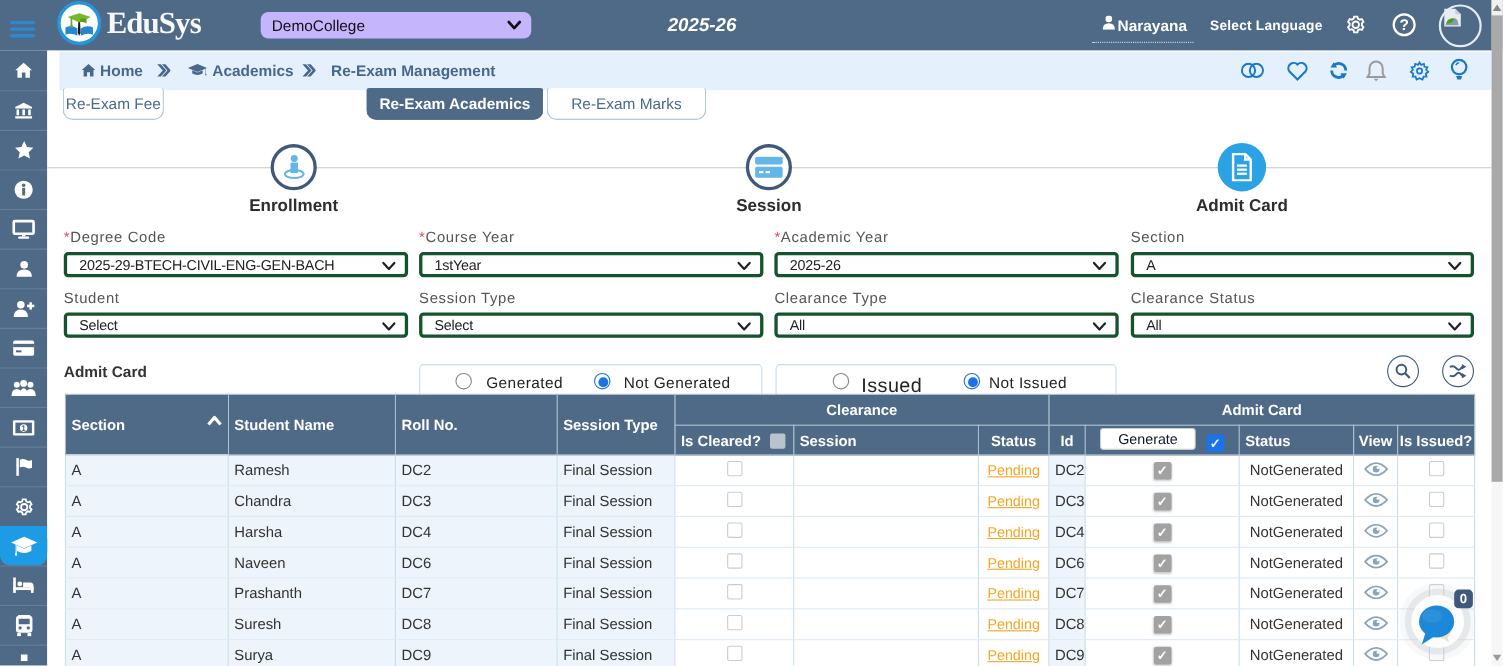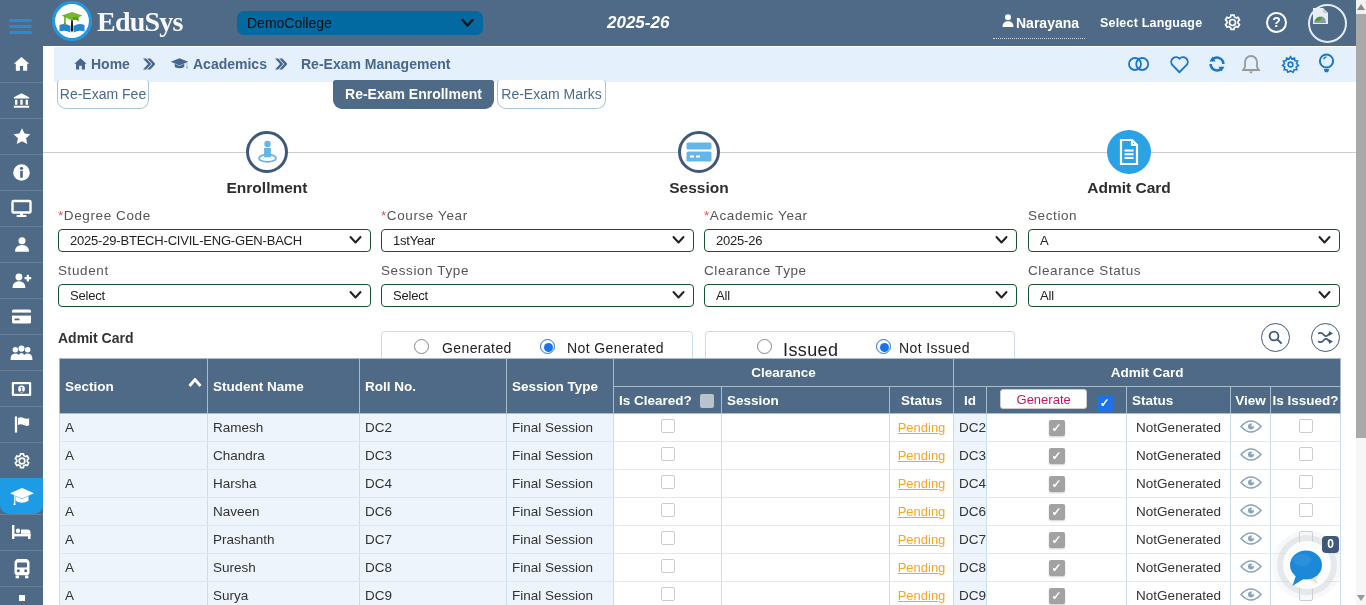--- a/index.html
+++ b/index.html
@@ -9,21 +9,21 @@
 #sidebar { position:absolute; left:0; top:46px; width:43px; height:559px; background:#4e6a87; }
 .sideitem { position:absolute; left:0; width:43px; height:36px; border-top:1px solid rgba(255,255,255,0.14); display:flex; align-items:center; justify-content:center; }
 #content { position:absolute; left:43px; top:46px; width:1312px; height:559px; background:#fff; }
 #crumb { position:absolute; left:11px; top:1px; width:1302px; height:35px; background:#e4f0fb; display:flex; align-items:center; }
 .crumbtxt { color:#47678c; font-weight:bold; font-size:14px; }
 .tab { position:absolute; top:34px; height:29px; border:1px solid #a9c3d6; border-top:none; border-radius:3px 3px 9px 9px; background:#fff; color:#4a6b8c; font-size:14px; display:flex; align-items:center; justify-content:center; }
 .tab.active { background:#4e6a87; color:#fff; font-weight:bold; border-color:#4e6a87; }
 .steplabel { position:absolute; top:133px; font-size:15.5px; font-weight:bold; color:#2d2d2d; text-align:center; }
 .fldlabel { position:absolute; font-size:13.5px; color:#555; letter-spacing:0.6px; }
 .req { color:#e05252; }
-.sel { position:absolute; height:23px; border:1px solid #14532d; border-radius:4px; background:#fff; font-size:13px; color:#222; display:flex; align-items:center; padding-left:11px; letter-spacing:-0.2px; }
+.sel { position:absolute; height:23px; border:3px solid #14532d; border-radius:4px; background:#fff; font-size:13px; color:#222; display:flex; align-items:center; padding-left:11px; letter-spacing:-0.2px; }
 .sel .chev { position:absolute; right:8px; top:4px; }
 .radiobox { position:absolute; border:1px solid #c9dcEC; border-radius:4px; background:#fff; display:flex; align-items:center;margin-top:12px; }
 table#grid { position:absolute; left:16px; top:312px; border-collapse:collapse; table-layout:fixed; width:1281px; }
 #grid th { background:#4e6a87; color:#fff; font-size:13.5px; border:1px solid #a9bccb; font-weight:bold; }
 #grid td { font-size:13.5px; color:#333; border-right:1px solid #c9dff0; border-bottom:1px solid #dce9f4; padding:0 5px; height:28px; overflow:hidden; white-space:nowrap; }
 #grid th.thl { text-align:left; padding-left:5px; }
 #grid td.b { background:#edf4fb; } #grid td:first-child { border-left:1px solid #c9dff0; }
 #grid td.c { text-align:center; }
 .radiobox span { white-space:nowrap; }
 .cb { display:inline-block; width:14px; height:14px; border:1px solid #ccc; border-radius:2px; background:#fff; }
@@ -44,21 +44,21 @@
     <path d="M32.5 24 Q27 21.5 21.5 25 L21.5 31.5 Q27 28.5 32.5 30.5 Z" fill="#2387cf"></path>
     <path d="M18.5 25 Q20 26 21.5 25 L21.5 31.5 Q20 30.5 18.5 31.5 Z" fill="#e8f2fa"></path>
     <polygon points="19.2,19 20.8,19 21.3,29 20,31.5 18.7,29" fill="#1a1a1a"></polygon>
     <polygon points="20,11 30.5,14.5 20,19.5 9.5,14.5" fill="#76b82a"></polygon>
     <path d="M20.7 16.2 Q24 15.2 26.5 16 L26.8 20.2 Q23.5 18.5 20.9 18.9 Z" fill="#5a9a1f"></path>
     <rect x="12.2" y="14.8" width="1.5" height="7.5" fill="#69a425"></rect>
     <circle cx="13" cy="22.8" r="1.2" fill="#69a425"></circle>
   </svg>
   <div class="abs" style="left:97px;top:6px;width:120px;font-family:'Liberation Serif',serif;font-size:28px;font-weight:bold;letter-spacing:-0.8px;color:#f8f8f8;">EduSys</div>
 
-  <div class="abs" style="left:237px;top:11px;width:246px;height:24px;background:#0369a1;border-radius:7px;">
+  <div class="abs" style="left:237px;top:11px;width:246px;height:24px;background:#c4b5fd;border-radius:7px;">
     <span style="position:absolute;left:10px;top:4px;font-size:14px;color:#111;">DemoCollege</span>
     <svg style="position:absolute;right:9px;top:6px" width="13" height="12" viewBox="0 0 13 12">
         <path d="M1.5 3 L6.5 8.5 L11.5 3" fill="none" stroke="#111" stroke-width="2.4" stroke-linecap="round" stroke-linejoin="round"></path>
       </svg>
   </div>
 
   <div class="abs" style="left:607px;top:13px;font-size:17px;font-weight:bold;font-style:italic;color:#fff;">2025-26</div>
 
   <div class="abs" style="left:993px;top:8px;width:92px;height:31px;border-bottom:1px dotted #c9d4de;"></div>
   <svg class="abs" style="left:1002px;top:14px" width="12" height="13" viewBox="0 0 12 13">
@@ -238,22 +238,22 @@
         <path fill="none" stroke="#1b78c8" stroke-width="2" d="M12 9 a3 3 0 1 0 0 6 a3 3 0 1 0 0-6 M12 2.2 L13.8 5 L17 3.8 L17.6 7.2 L21 7.6 L19.6 10.8 L22 13.2 L19.2 15.2 L20 18.6 L16.6 18.6 L15.4 21.8 L12 20.2 L8.6 21.8 L7.4 18.6 L4 18.6 L4.8 15.2 L2 13.2 L4.4 10.8 L3 7.6 L6.4 7.2 L7 3.8 L10.2 5 Z"></path>
       </svg>
     <svg class="abs" style="left:1264px;top:6px" width="17" height="23" viewBox="0 0 17 23">
         <circle cx="8.5" cy="8" r="6.6" fill="none" stroke="#1b78c8" stroke-width="2"></circle>
         <path d="M5.8 16 H11.2 L10.2 19.2 H6.8 Z" fill="#1b78c8"></path>
         <path d="M5.5 6.2 Q6.5 4 8.5 4" fill="none" stroke="#1b78c8" stroke-width="1.4"></path>
       </svg>
   </div>
 
   <div class="tab" style="left:14px;width:92px;">Re-Exam Fee</div>
-  <div class="tab active" style="left:290px;width:161px;">Re-Exam Enrollment</div>
-  <div class="tab" style="left:454px;width:109px;">Re-Exam Marks</div>
+  <div class="tab active" style="left:290px;width:161px;">Re-Exam Academics</div>
+  <div class="tab" style="left:454px;width:145px;">Re-Exam Marks</div>
 
   <div class="abs" style="left:0;top:106px;width:1313px;height:1px;background:#ccc;"></div>
   <div class="abs" style="left:203px;top:85px;width:42px;height:42px;border-radius:50%;background:#fff;border:3px solid #40597a;"></div>
   <svg class="abs" style="left:214px;top:94px" width="21" height="24" viewBox="0 0 21 24">
       <circle cx="10.5" cy="4" r="3.2" fill="#64b5e8"></circle>
       <rect x="7.1" y="7.8" width="6.8" height="9.5" fill="#64b5e8"></rect>
       <ellipse cx="10.5" cy="18.2" rx="8.5" ry="3.6" fill="none" stroke="#64b5e8" stroke-width="1.8"></ellipse>
     </svg>
   <div class="steplabel" style="left:154px;width:140px;">Enrollment</div>
   <div class="abs" style="left:635px;top:85px;width:42px;height:42px;border-radius:50%;background:#fff;border:3px solid #40597a;"></div>
@@ -362,21 +362,21 @@
       <th rowspan="2" class="thl">Roll No.</th>
       <th rowspan="2" class="thl">Session Type</th>
       <th colspan="3">Clearance</th>
       <th colspan="5">Admit Card</th>
     </tr>
     <tr style="height:27px;">
       <th class="thl">Is Cleared? <span style="display:inline-block;width:14px;height:14px;background:#b9c3cc;border-radius:2px;vertical-align:-3px;margin-left:4px;"></span></th>
       <th class="thl">Session</th>
       <th>Status</th>
       <th>Id</th>
-      <th><span style="display:inline-block;width:87px;height:20px;background:#fff;border:1px solid #ccc;border-radius:3px;color:#be185d;font-weight:normal;font-size:13px;line-height:19px;">Generate</span> <span style="display:inline-block;width:16px;height:16px;background:#1a73e8;border-radius:2px;color:#fff;font-size:12px;line-height:16px;vertical-align:-3px;margin-left:6px;">✓</span></th>
+      <th><span style="display:inline-block;width:87px;height:20px;background:#fff;border:1px solid #ccc;border-radius:3px;color:#0f172a;font-weight:normal;font-size:13px;line-height:19px;">Generate</span> <span style="display:inline-block;width:16px;height:16px;background:#1a73e8;border-radius:2px;color:#fff;font-size:12px;line-height:16px;vertical-align:-3px;margin-left:6px;">✓</span></th>
       <th class="thl">Status</th>
       <th>View</th>
       <th>Is Issued?</th>
     </tr>
     <tr>
           <td class="b">A</td>
           <td class="b">Ramesh</td>
           <td class="b">DC2</td>
           <td class="b">Final Session</td>
           <td class="c"><span class="cb"></span></td>

